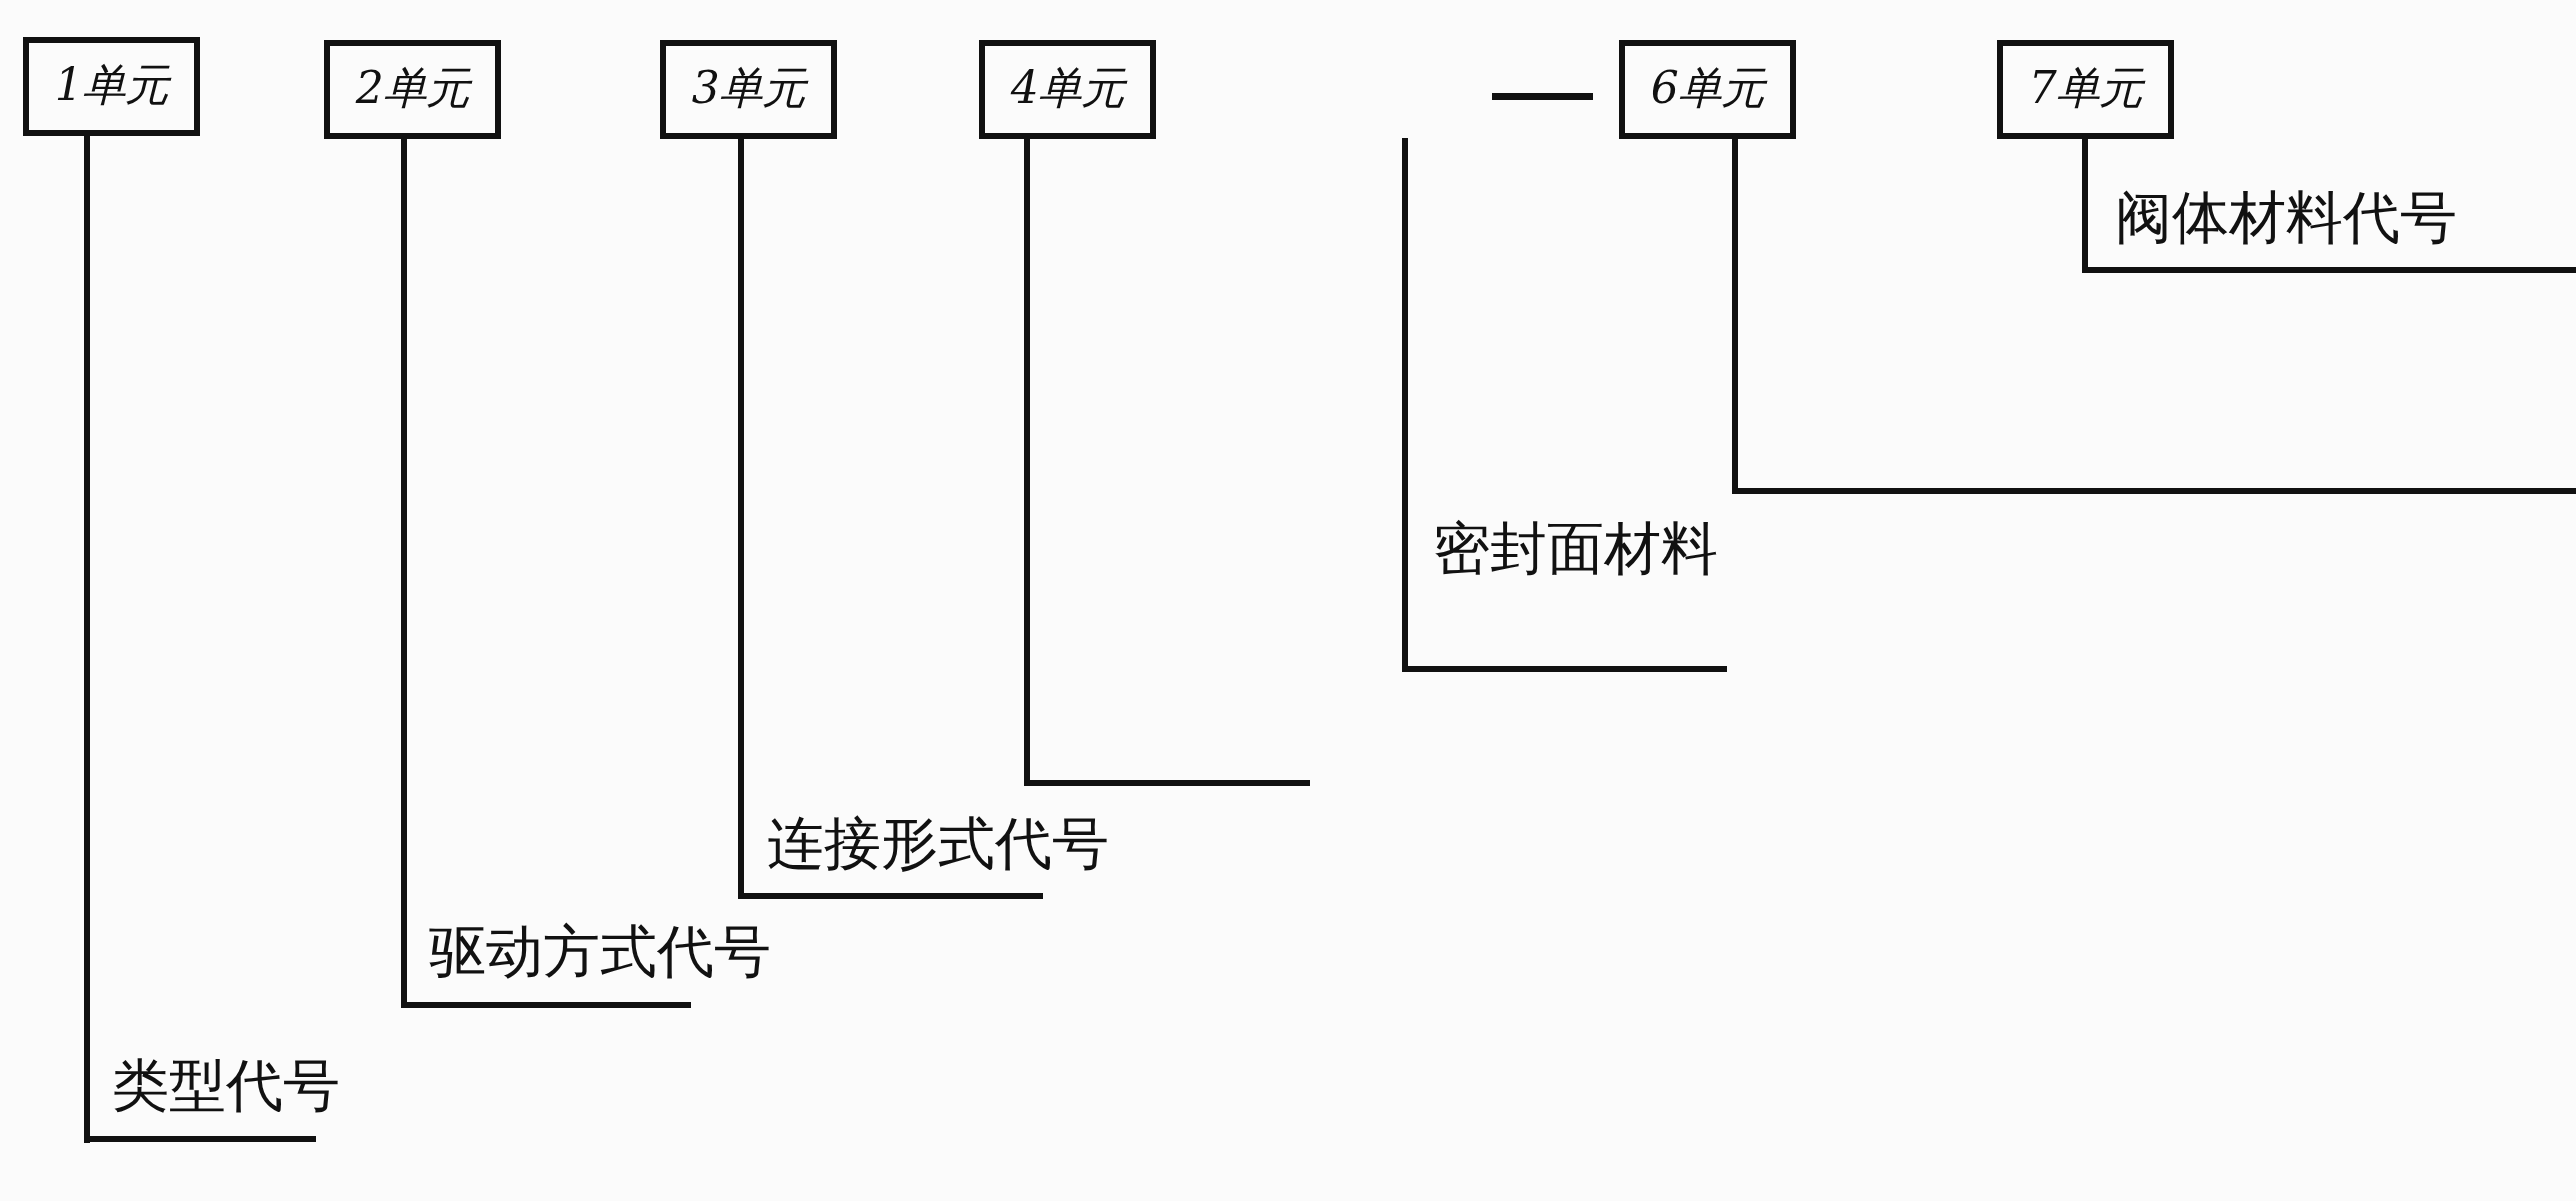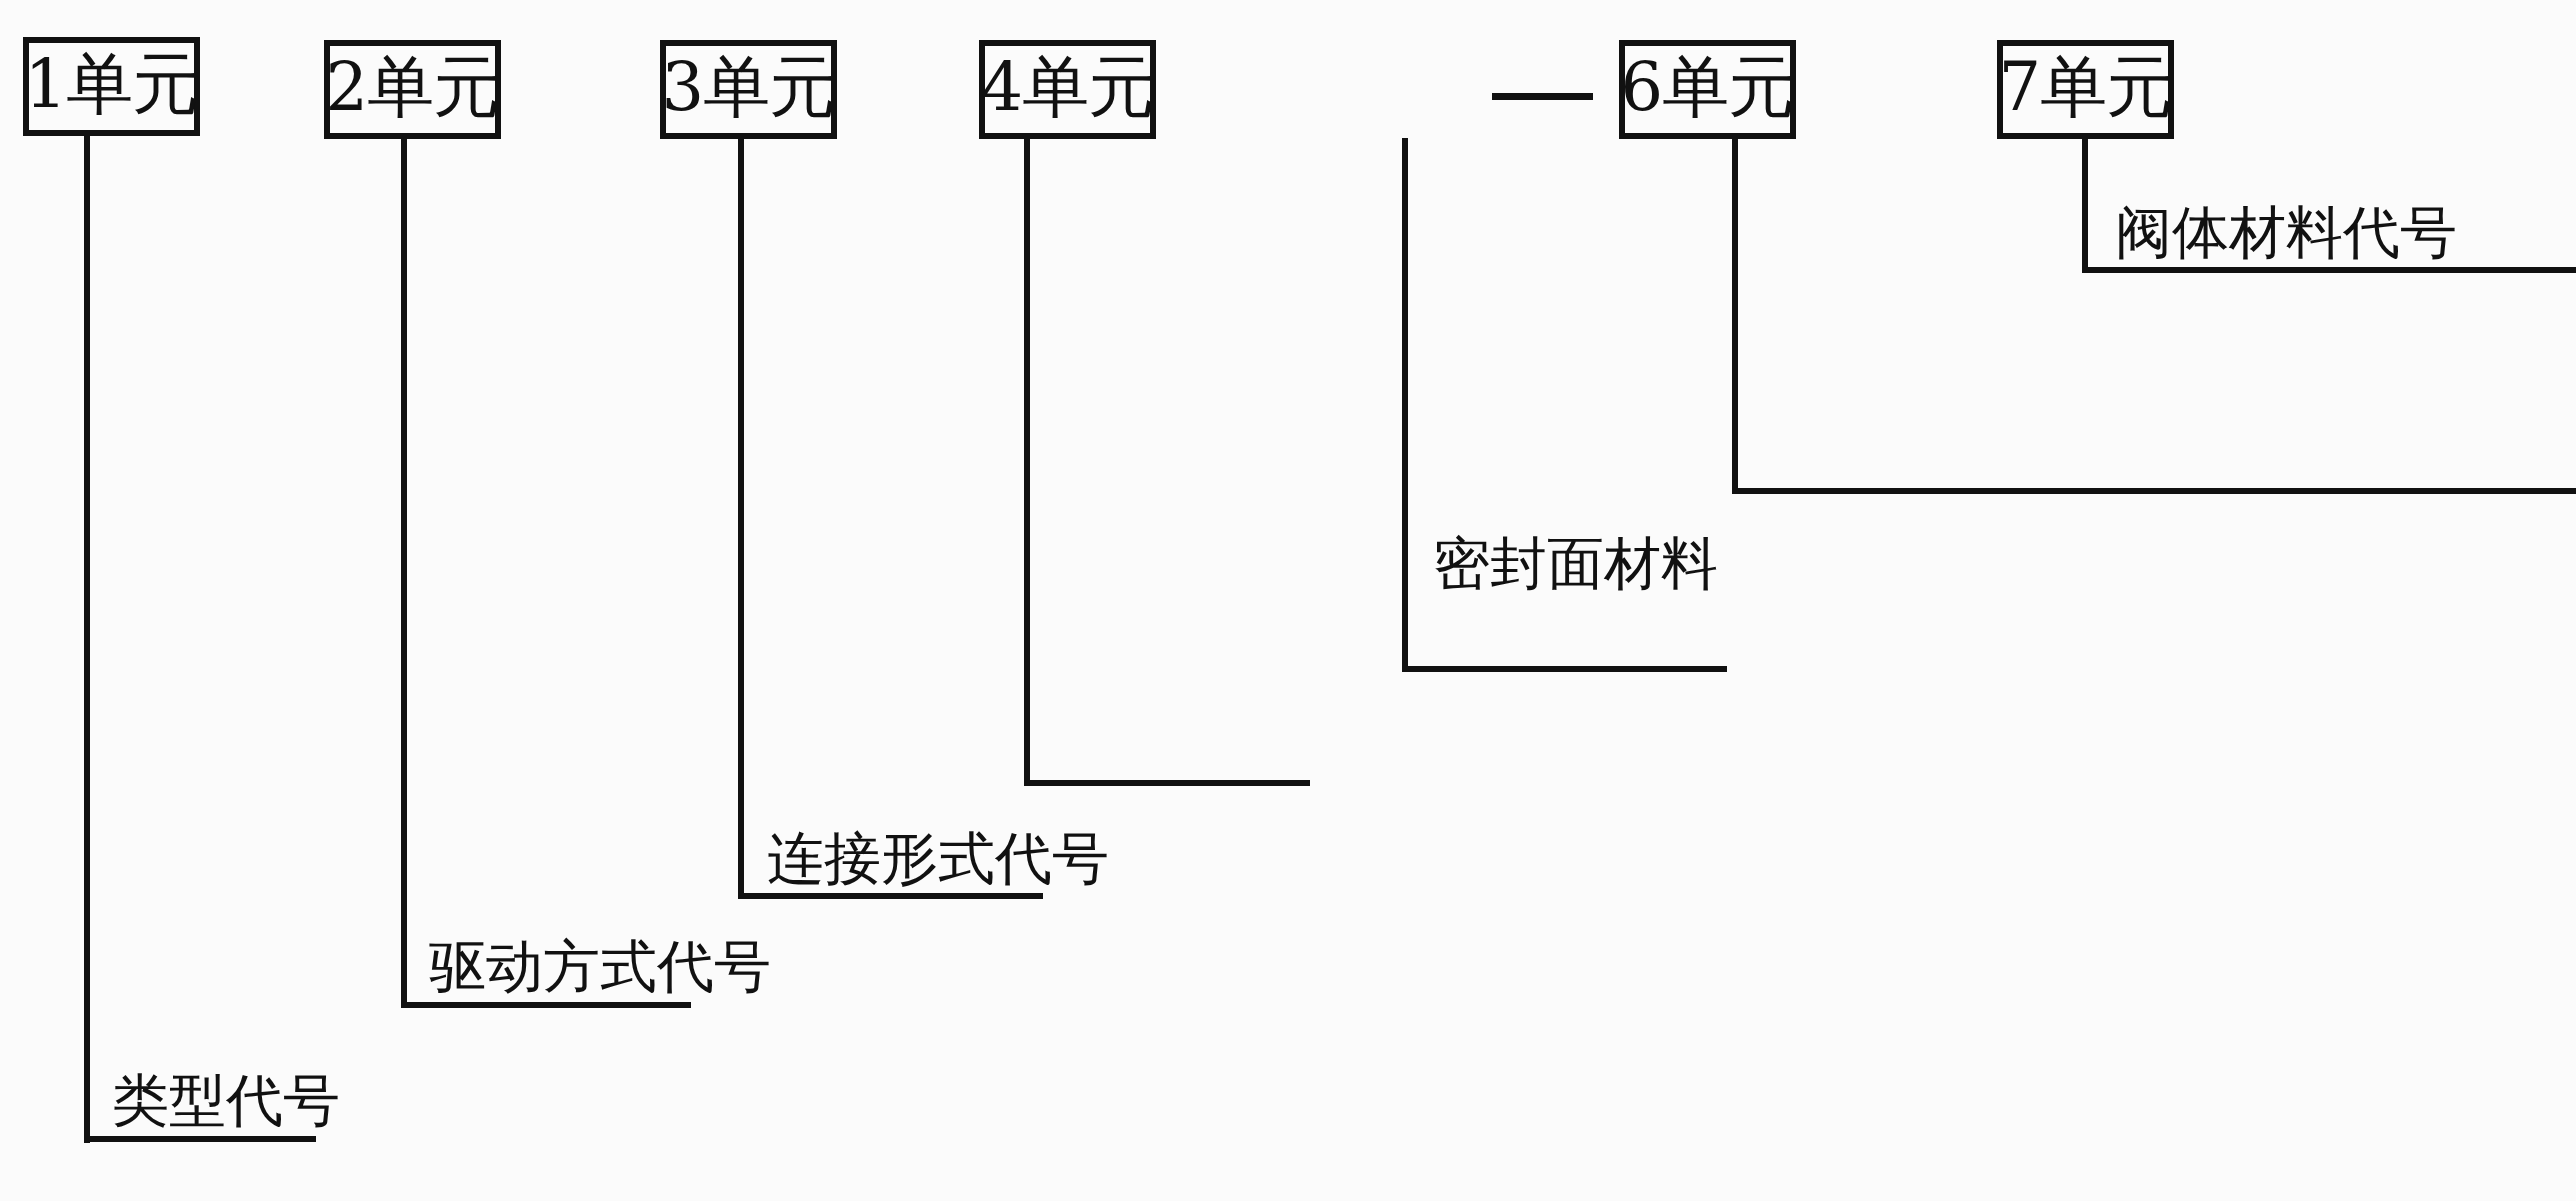--- a/index.html
+++ b/index.html
@@ -25,26 +25,27 @@
     position: absolute;
     box-sizing: border-box;
     border: 6px solid #111111;
     background: #fbfbfb;
     display: flex;
     align-items: center;
     justify-content: center;
   }
   .unit-box .unit-label {
     font-family: "DejaVu Serif", "Liberation Serif", serif;
-    font-size: 67px;
+    font-size: 44px;
     line-height: 1;
     letter-spacing: -0.9px;
     color: #111111;
     white-space: nowrap;
     transform: translateY(-1.7px);
+    font-style: italic;
   }
 
   
   .vline {
     position: absolute;
     background: #111111;
     width: 6px;
   }
   .hline {
     position: absolute;
@@ -61,21 +62,20 @@
   .desc {
     position: absolute;
     font-family: "DejaVu Sans", "Liberation Sans", sans-serif;
     font-size: 57px;
     line-height: 1.08;
     color: #111111;
     white-space: nowrap;
   }
   .desc .line {
     display: block;
-    margin-top: 15px;
   }
 </style>
 </head>
 <body>
 
 <div id="stage">
 
   <div class="unit-box" style="left:23px; top:37px; width:177px; height:99px;">
     <span class="unit-label">1单元</span>
   </div>

